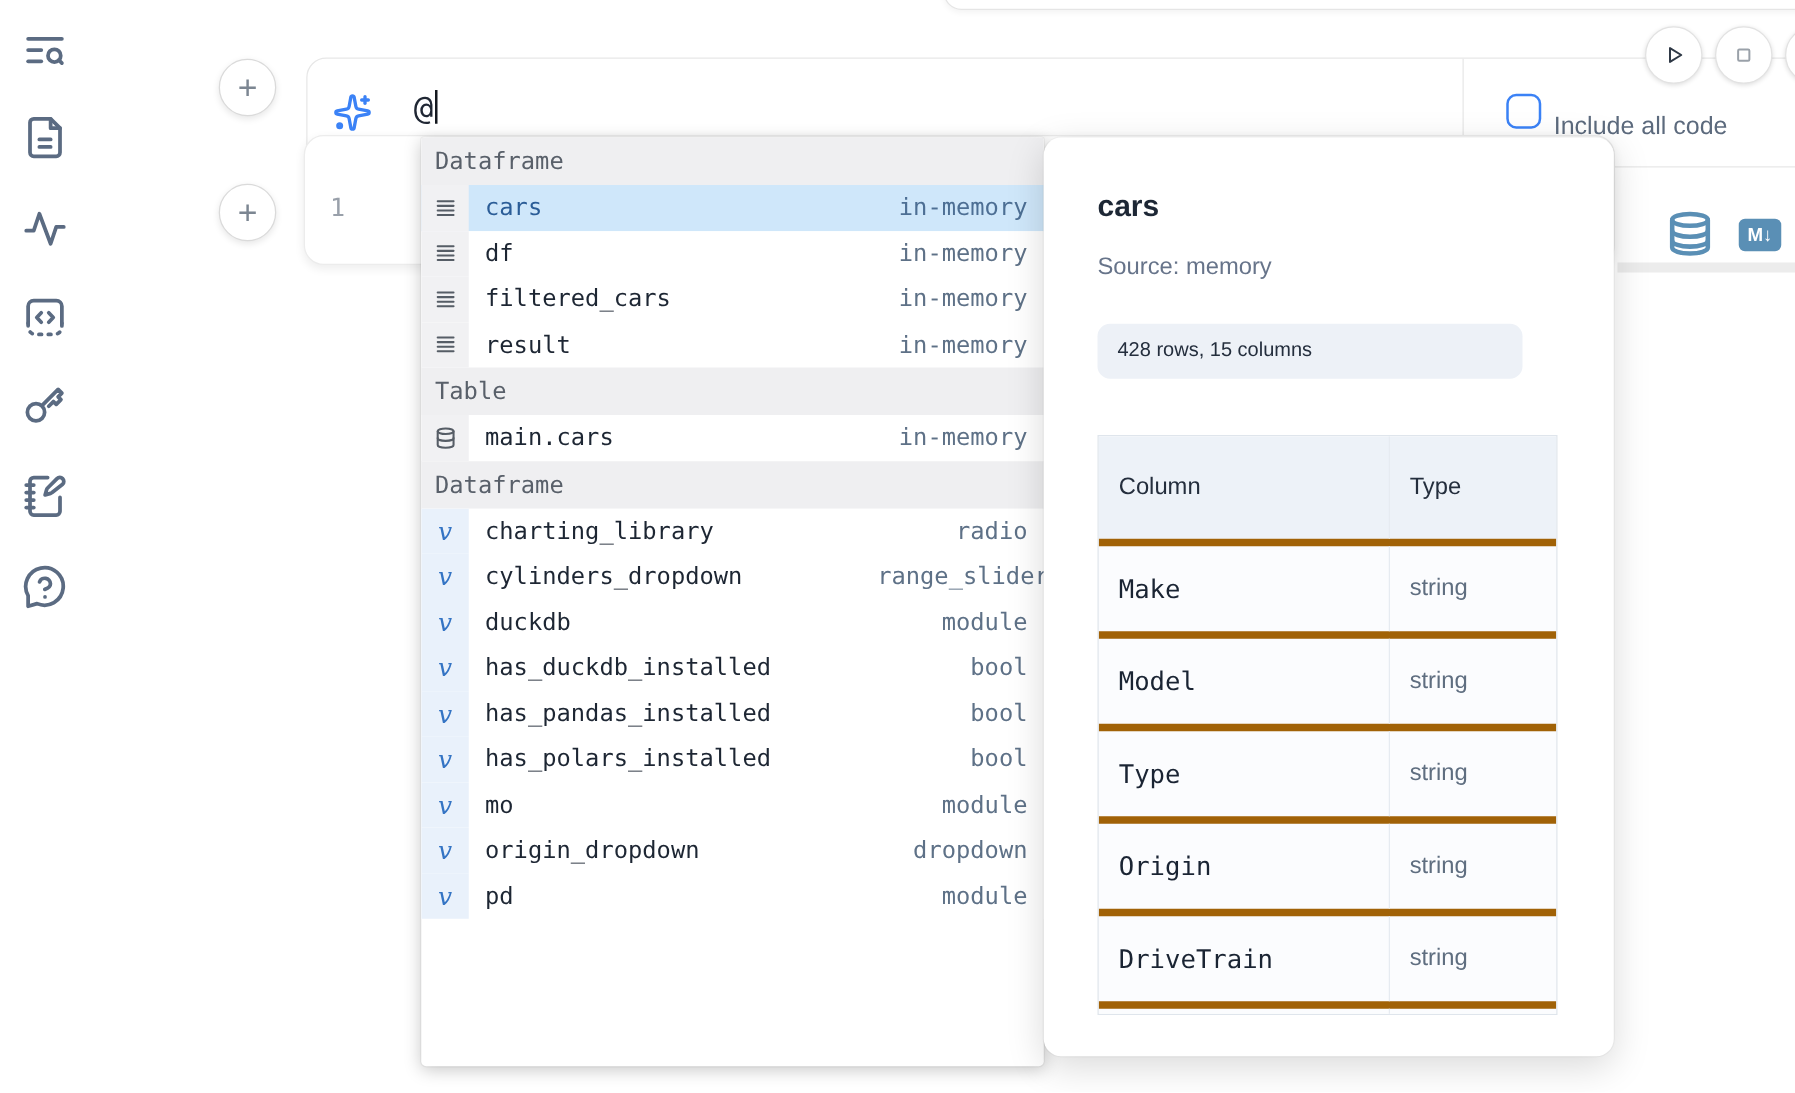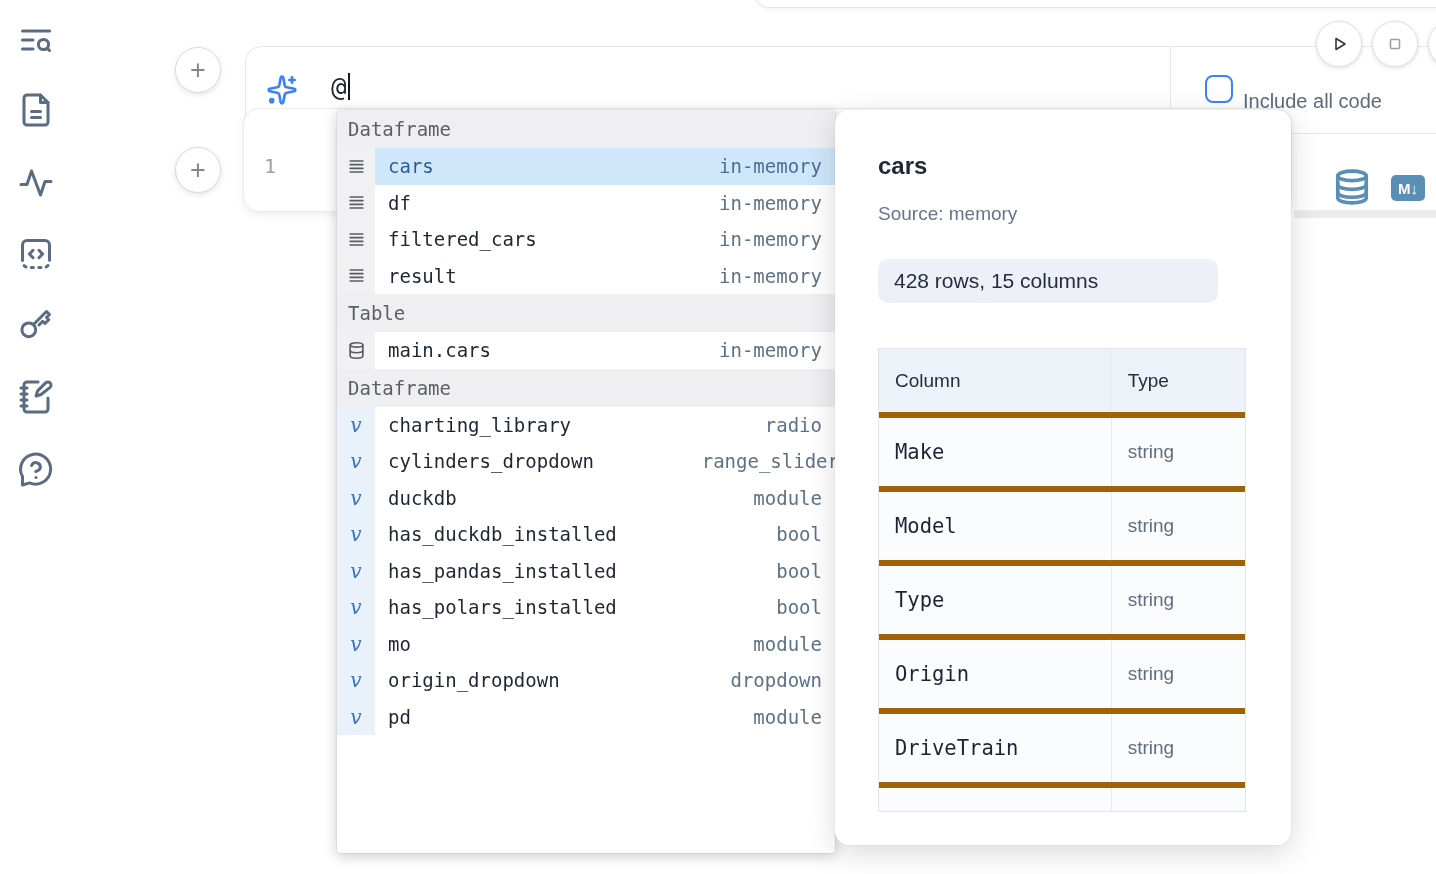--- a/index.html
+++ b/index.html
@@ -72,24 +72,24 @@
   .ac-type{font:19px "DejaVu Sans Mono",monospace;color:#5e7187;margin-left:auto;padding-right:13px;white-space:nowrap;}
   .ac-row.selected .ac-type{color:#4d6f94;}
   .ac-type.clip{margin-right:-17px;}
 
   
   .preview{position:absolute;left:835px;top:110px;width:456px;height:735px;background:#fff;border-radius:14px;
     box-shadow:0 8px 30px rgba(0,0,0,.15),0 0 0 1px rgba(0,0,0,.03);z-index:5;}
   .pv-title{position:absolute;left:43px;top:42px;font-size:24px;font-weight:bold;color:#1d2735;}
   .pv-source{position:absolute;left:43px;top:93px;font-size:19px;color:#67748a;}
   .pv-pill{position:absolute;left:43px;top:149px;width:340px;height:44px;background:#edf1f7;border-radius:10px;
-    font-size:21px;color:#242e3d;line-height:44px;padding-left:16px;}
+    font-size:16px;color:#242e3d;line-height:44px;padding-left:16px;}
   .pv-table{position:absolute;left:43px;top:238px;width:368px;height:464px;overflow:hidden;border:1px solid #dfe5ec;}
   .pt-row{display:flex;width:100%;background:#fbfcfe;}
-  .pt-row.head{height:63px;background:#edf2f8;}
+  .pt-row.head{height:82px;background:#edf2f8;}
   .pt-row.body{height:74px;border-top:6px solid #a16207;}
   .pt-c1{width:234px;border-right:1px solid #e6ebf1;display:flex;align-items:center;padding-left:16px;}
   .pt-c2{width:134px;display:flex;align-items:center;padding-left:16px;}
   .pt-head-txt{font-size:19px;color:#242e3d;}
   .pt-name{font:20.5px "DejaVu Sans Mono",monospace;color:#1a2433;}
   .pt-type{font-size:19px;color:#5f6e80;}
 </style>
 </head>
 <body>
 

